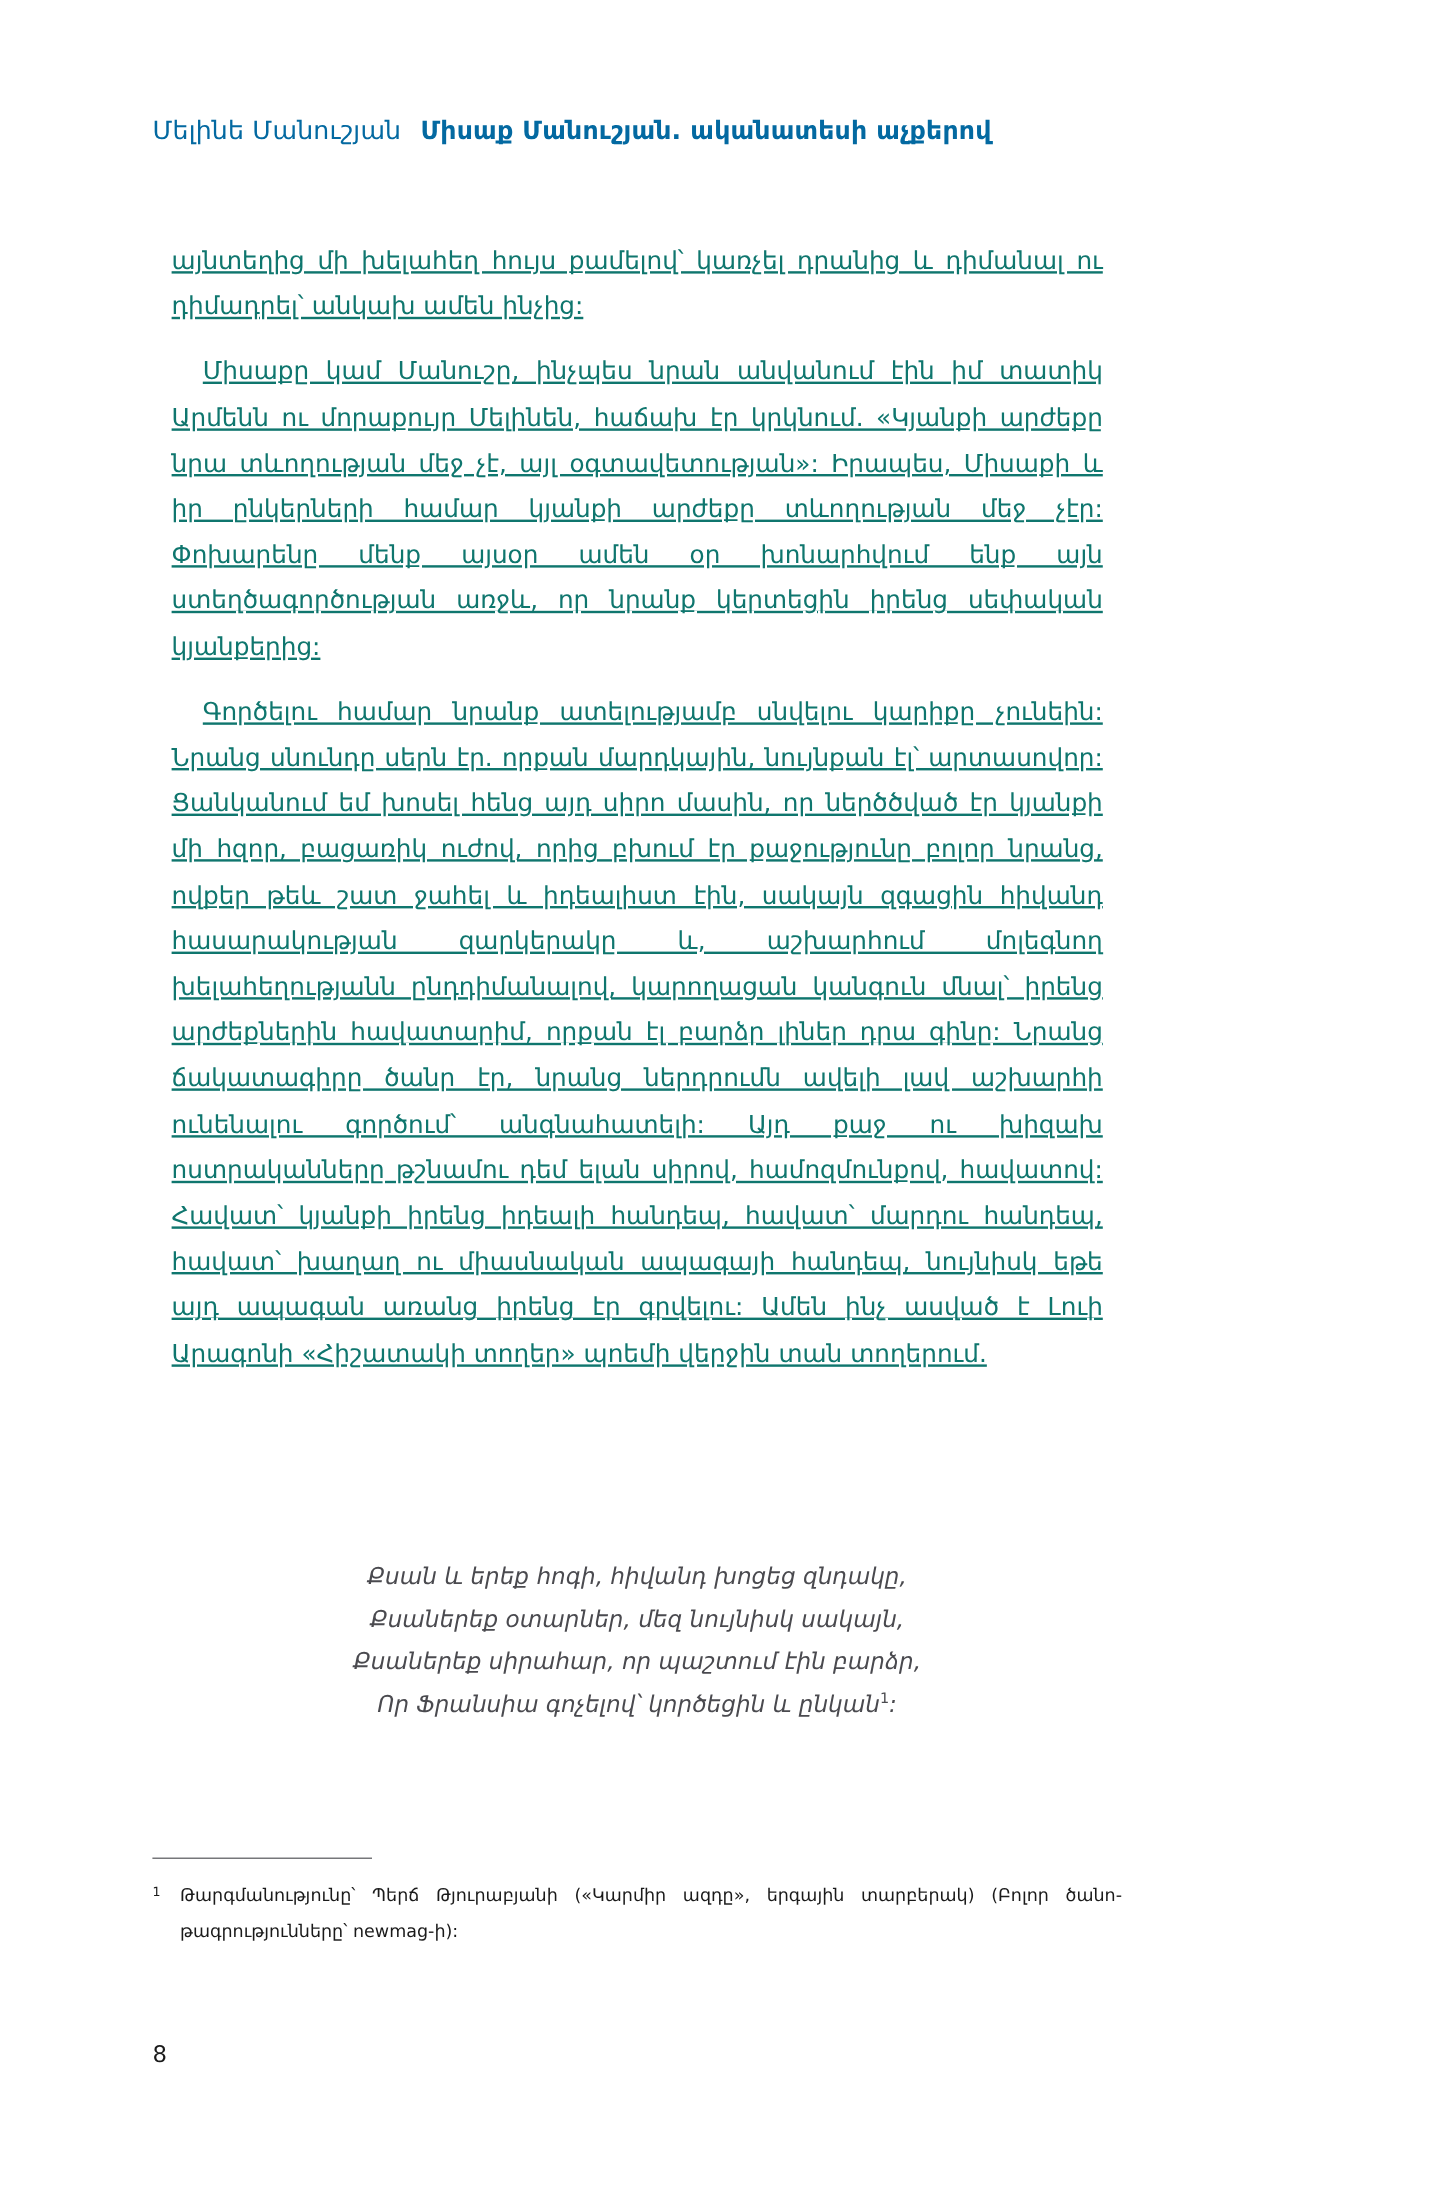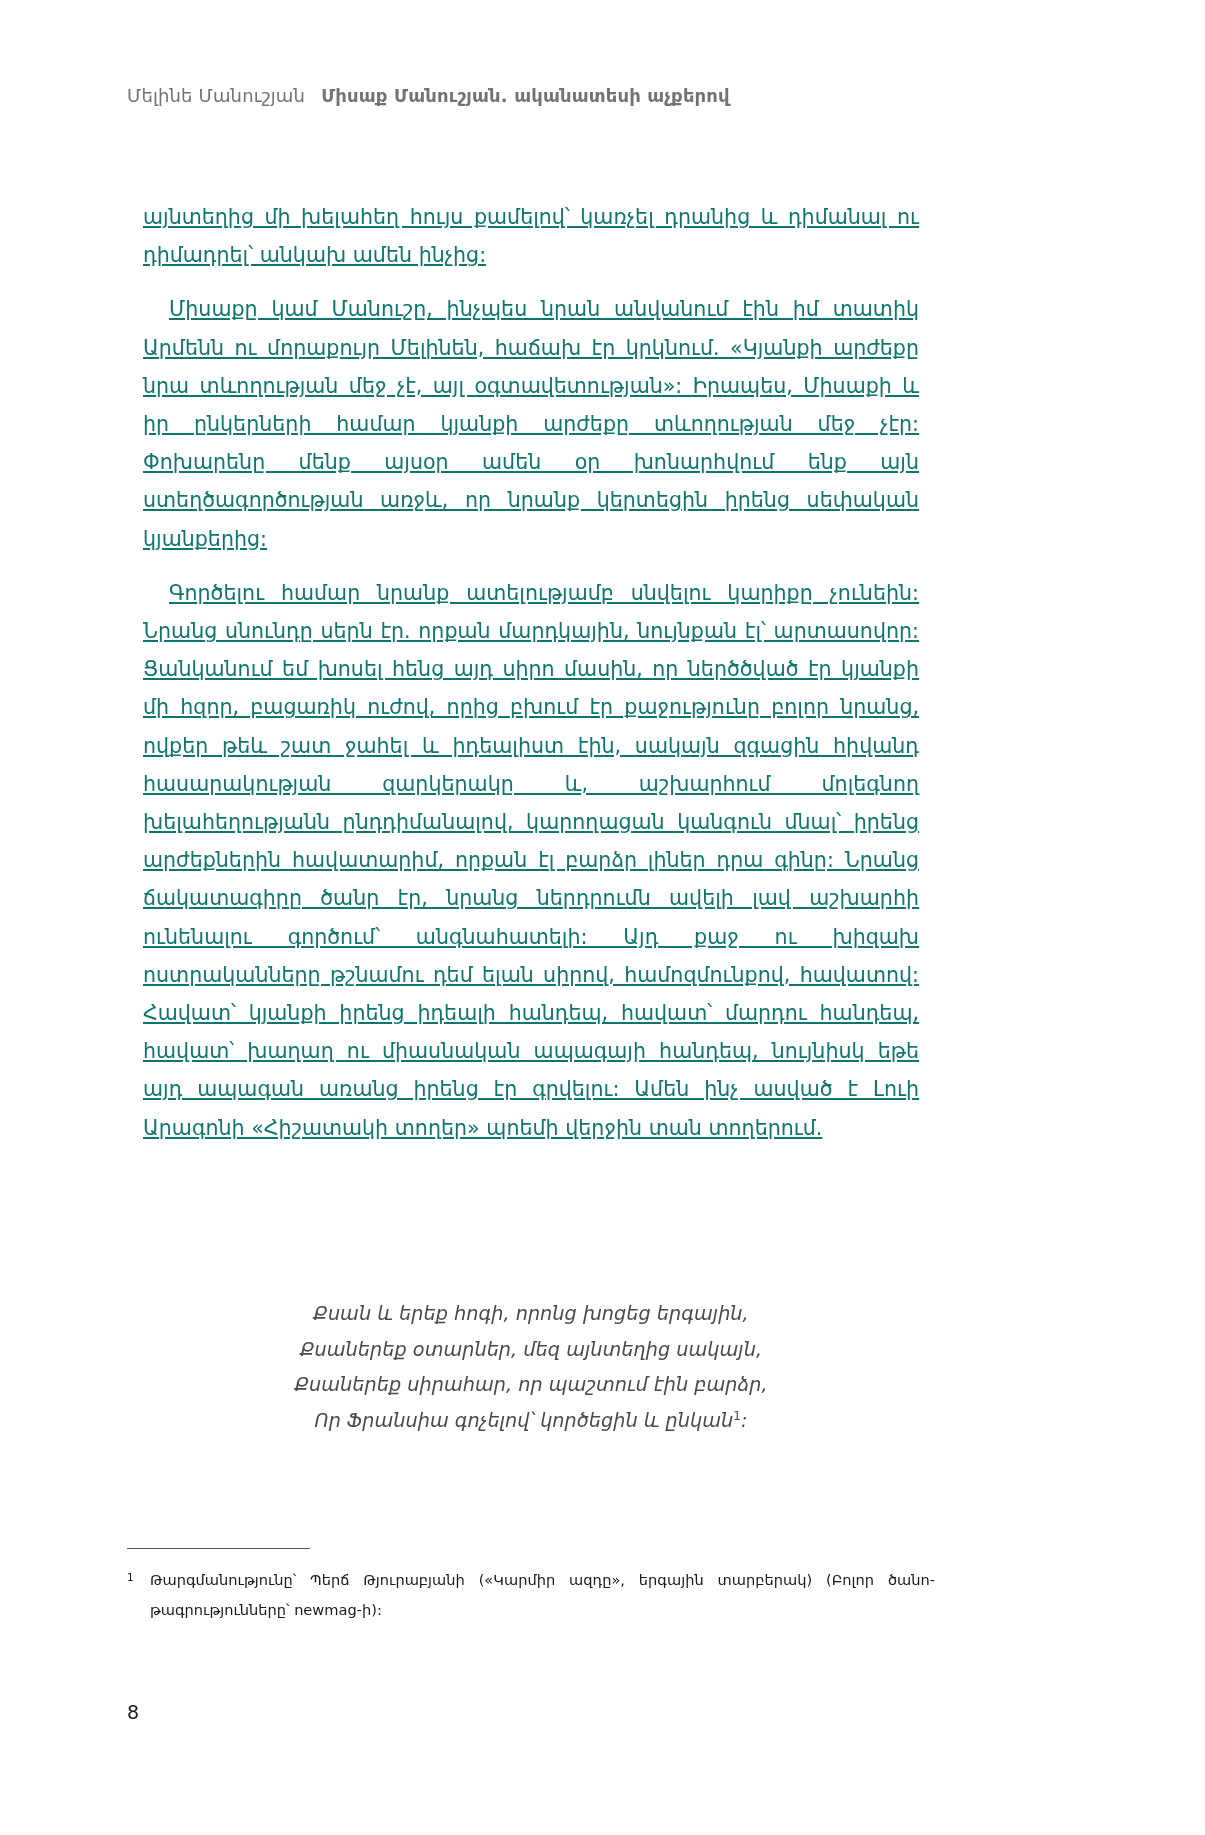--- a/index.html
+++ b/index.html
@@ -19,27 +19,27 @@
     margin: 0 auto;
     background: #ffffff;
     box-sizing: border-box;
     overflow: hidden;
   }
 
   
   .running-header {
     position: absolute;
     left: 127px;
-    top: 84px;
+    top: 96px;
     width: 950px;
-    font-size: 18px;
+    font-size: 21px;
     line-height: 1.3;
     letter-spacing: 0.15px;
     white-space: nowrap;
-    color: #737373;
+    color: #0369a1;
   }
   .running-header .author {
     font-weight: 400;
   }
   .running-header .gap {
     display: inline-block;
     width: 16px;
   }
   .running-header .title {
     font-weight: 700;
@@ -142,22 +142,22 @@
     <span class="author">Մելինե Մանուշյան</span><span class="gap"></span><span class="title">Միսաք Մանուշյան. ականատեսի աչքերով</span>
   </div>
 
   <div class="body-block">
     <p class="para">այնտեղից մի խելահեղ հույս քամելով՝ կառչել դրանից և դիմանալ ու դի­մադրել՝ անկախ ամեն ինչից:</p>
     <p class="para indent">Միսաքը կամ Մանուշը, ինչպես նրան անվանում էին իմ տատիկ Արմենն ու մորաքույր Մելինեն, հաճախ էր կրկնում. «Կյանքի արժեքը նրա տևո­ղության մեջ չէ, այլ օգտավետության»: Իրապես, Միսաքի և իր ընկերնե­րի համար կյանքի արժեքը տևողության մեջ չէր: Փոխարենը մենք այսօր ամեն օր խոնարհվում ենք այն ստեղծագործության առջև, որ նրանք կեր­տեցին իրենց սեփական կյանքերից:</p>
     <p class="para indent">Գործելու համար նրանք ատելությամբ սնվելու կարիքը չունեին: Նրանց սնունդը սերն էր. որքան մարդկային, նույնքան էլ՝ արտասովոր: Ցանկա­նում եմ խոսել հենց այդ սիրո մասին, որ ներծծված էր կյանքի մի հզոր, բացառիկ ուժով, որից բխում էր քաջությունը բոլոր նրանց, ովքեր թեև շատ ջահել և իդեալիստ էին, սակայն զգացին հիվանդ հասարակության զարկերակը և, աշխարհում մոլեգնող խելահեղությանն ընդդիմանալով, կարողացան կանգուն մնալ՝ իրենց արժեքներին հավատարիմ, որքան էլ բարձր լիներ դրա գինը: Նրանց ճակատագիրը ծանր էր, նրանց ներ­դրումն ավելի լավ աշխարհի ունենալու գործում՝ անգնահատելի: Այդ քաջ ու խիզախ ոստրականները թշնամու դեմ ելան սիրով, համոզմունքով, հավատով: Հավատ՝ կյանքի իրենց իդեալի հանդեպ, հավատ՝ մարդու հանդեպ, հավատ՝ խաղաղ ու միասնական ապագայի հանդեպ, նույնիսկ եթե այդ ապագան առանց իրենց էր գրվելու: Ամեն ինչ ասված է Լուի Արագոնի «Հիշատակի տողեր» պոեմի վերջին տան տողերում.</p>
   </div>
 
   <div class="poem">
-    <span class="line">Քսան և երեք հոգի, որոնց խոցեց երգային,</span>
-    <span class="line">Քսաներեք օտարներ, մեզ այնտեղից սակայն,</span>
+    <span class="line">Քսան և երեք հոգի, հիվանդ խոցեց զնդակը,</span>
+    <span class="line">Քսաներեք օտարներ, մեզ նույնիսկ սակայն,</span>
     <span class="line">Քսաներեք սիրահար, որ պաշտում էին բարձր,</span>
     <span class="line"><span>Որ Ֆրանսիա գոչելով՝ կործեցին և ընկան</span><span class="fn-ref">1</span><span>:</span></span>
   </div>
 
   <div class="footnote">
     <div class="footnote-rule"></div>
     <div class="footnote-body">
       <span class="footnote-marker">1</span><span>Թարգմանությունը՝ Պերճ Թյուրաբյանի («Կարմիր ազդը», երգային տարբերակ) (Բոլոր ծանո­թագրությունները՝ </span><b>new</b><span>mag-ի):</span>
     </div>
   </div>

